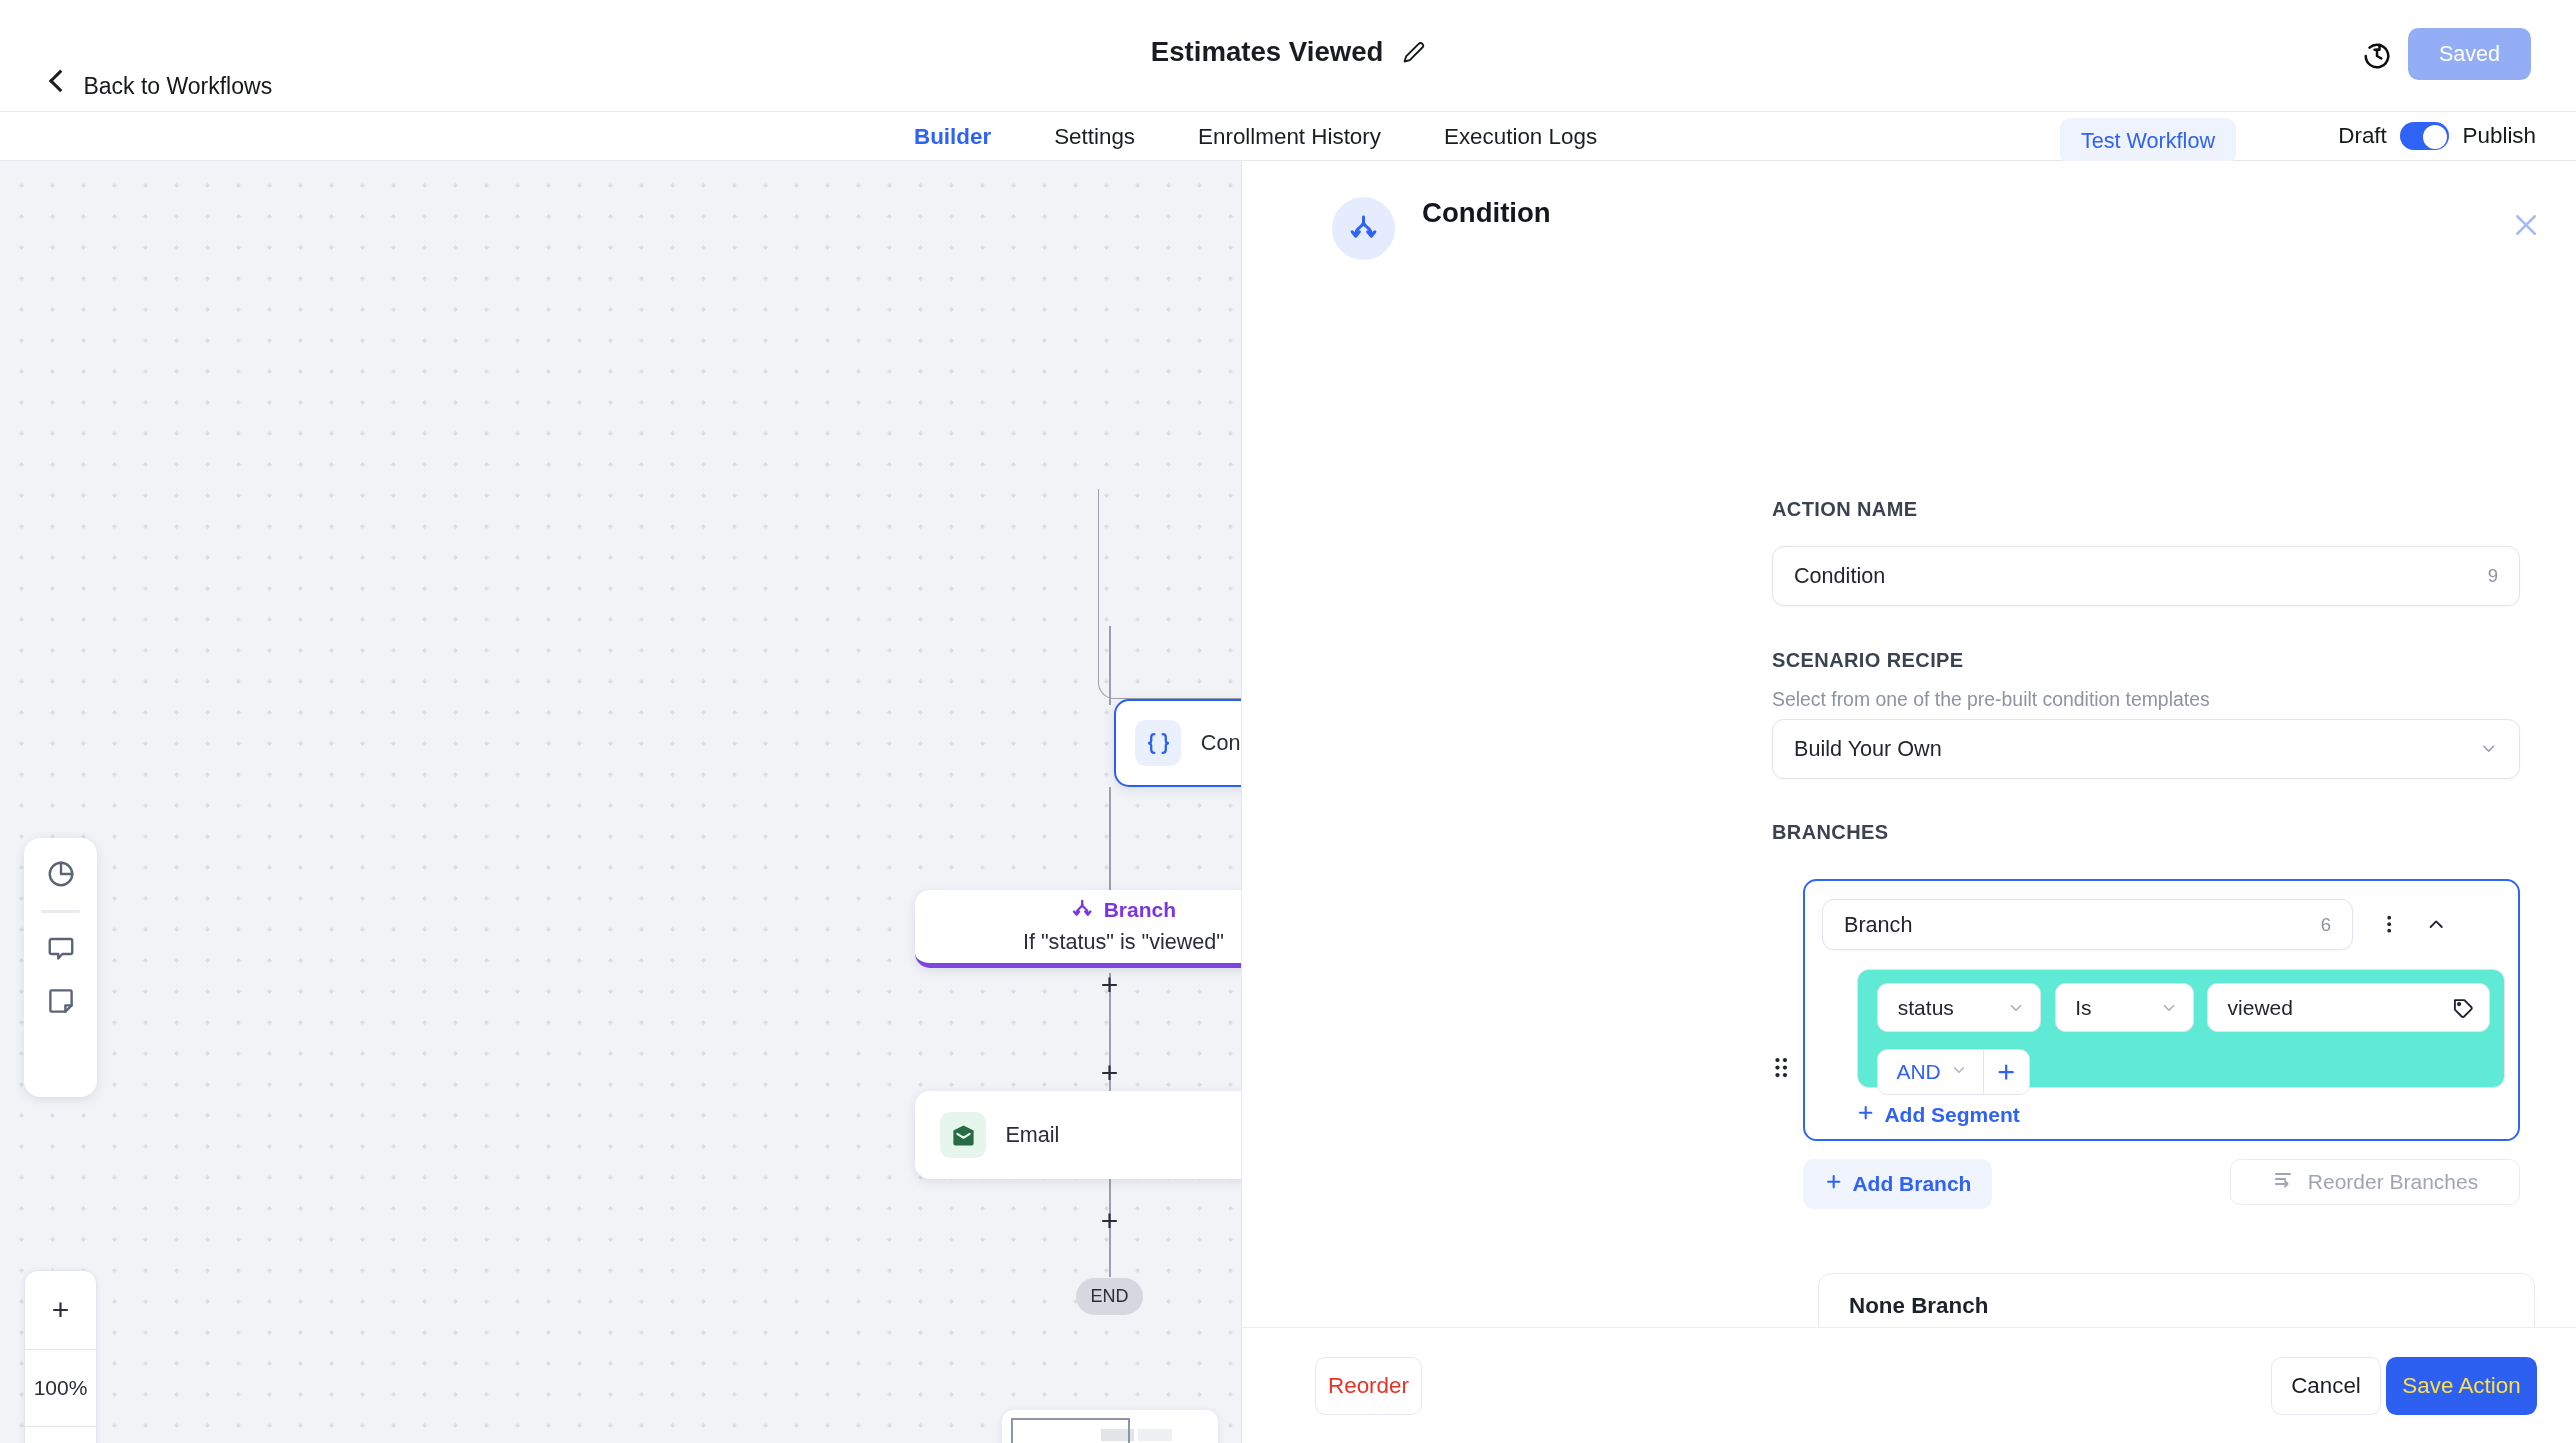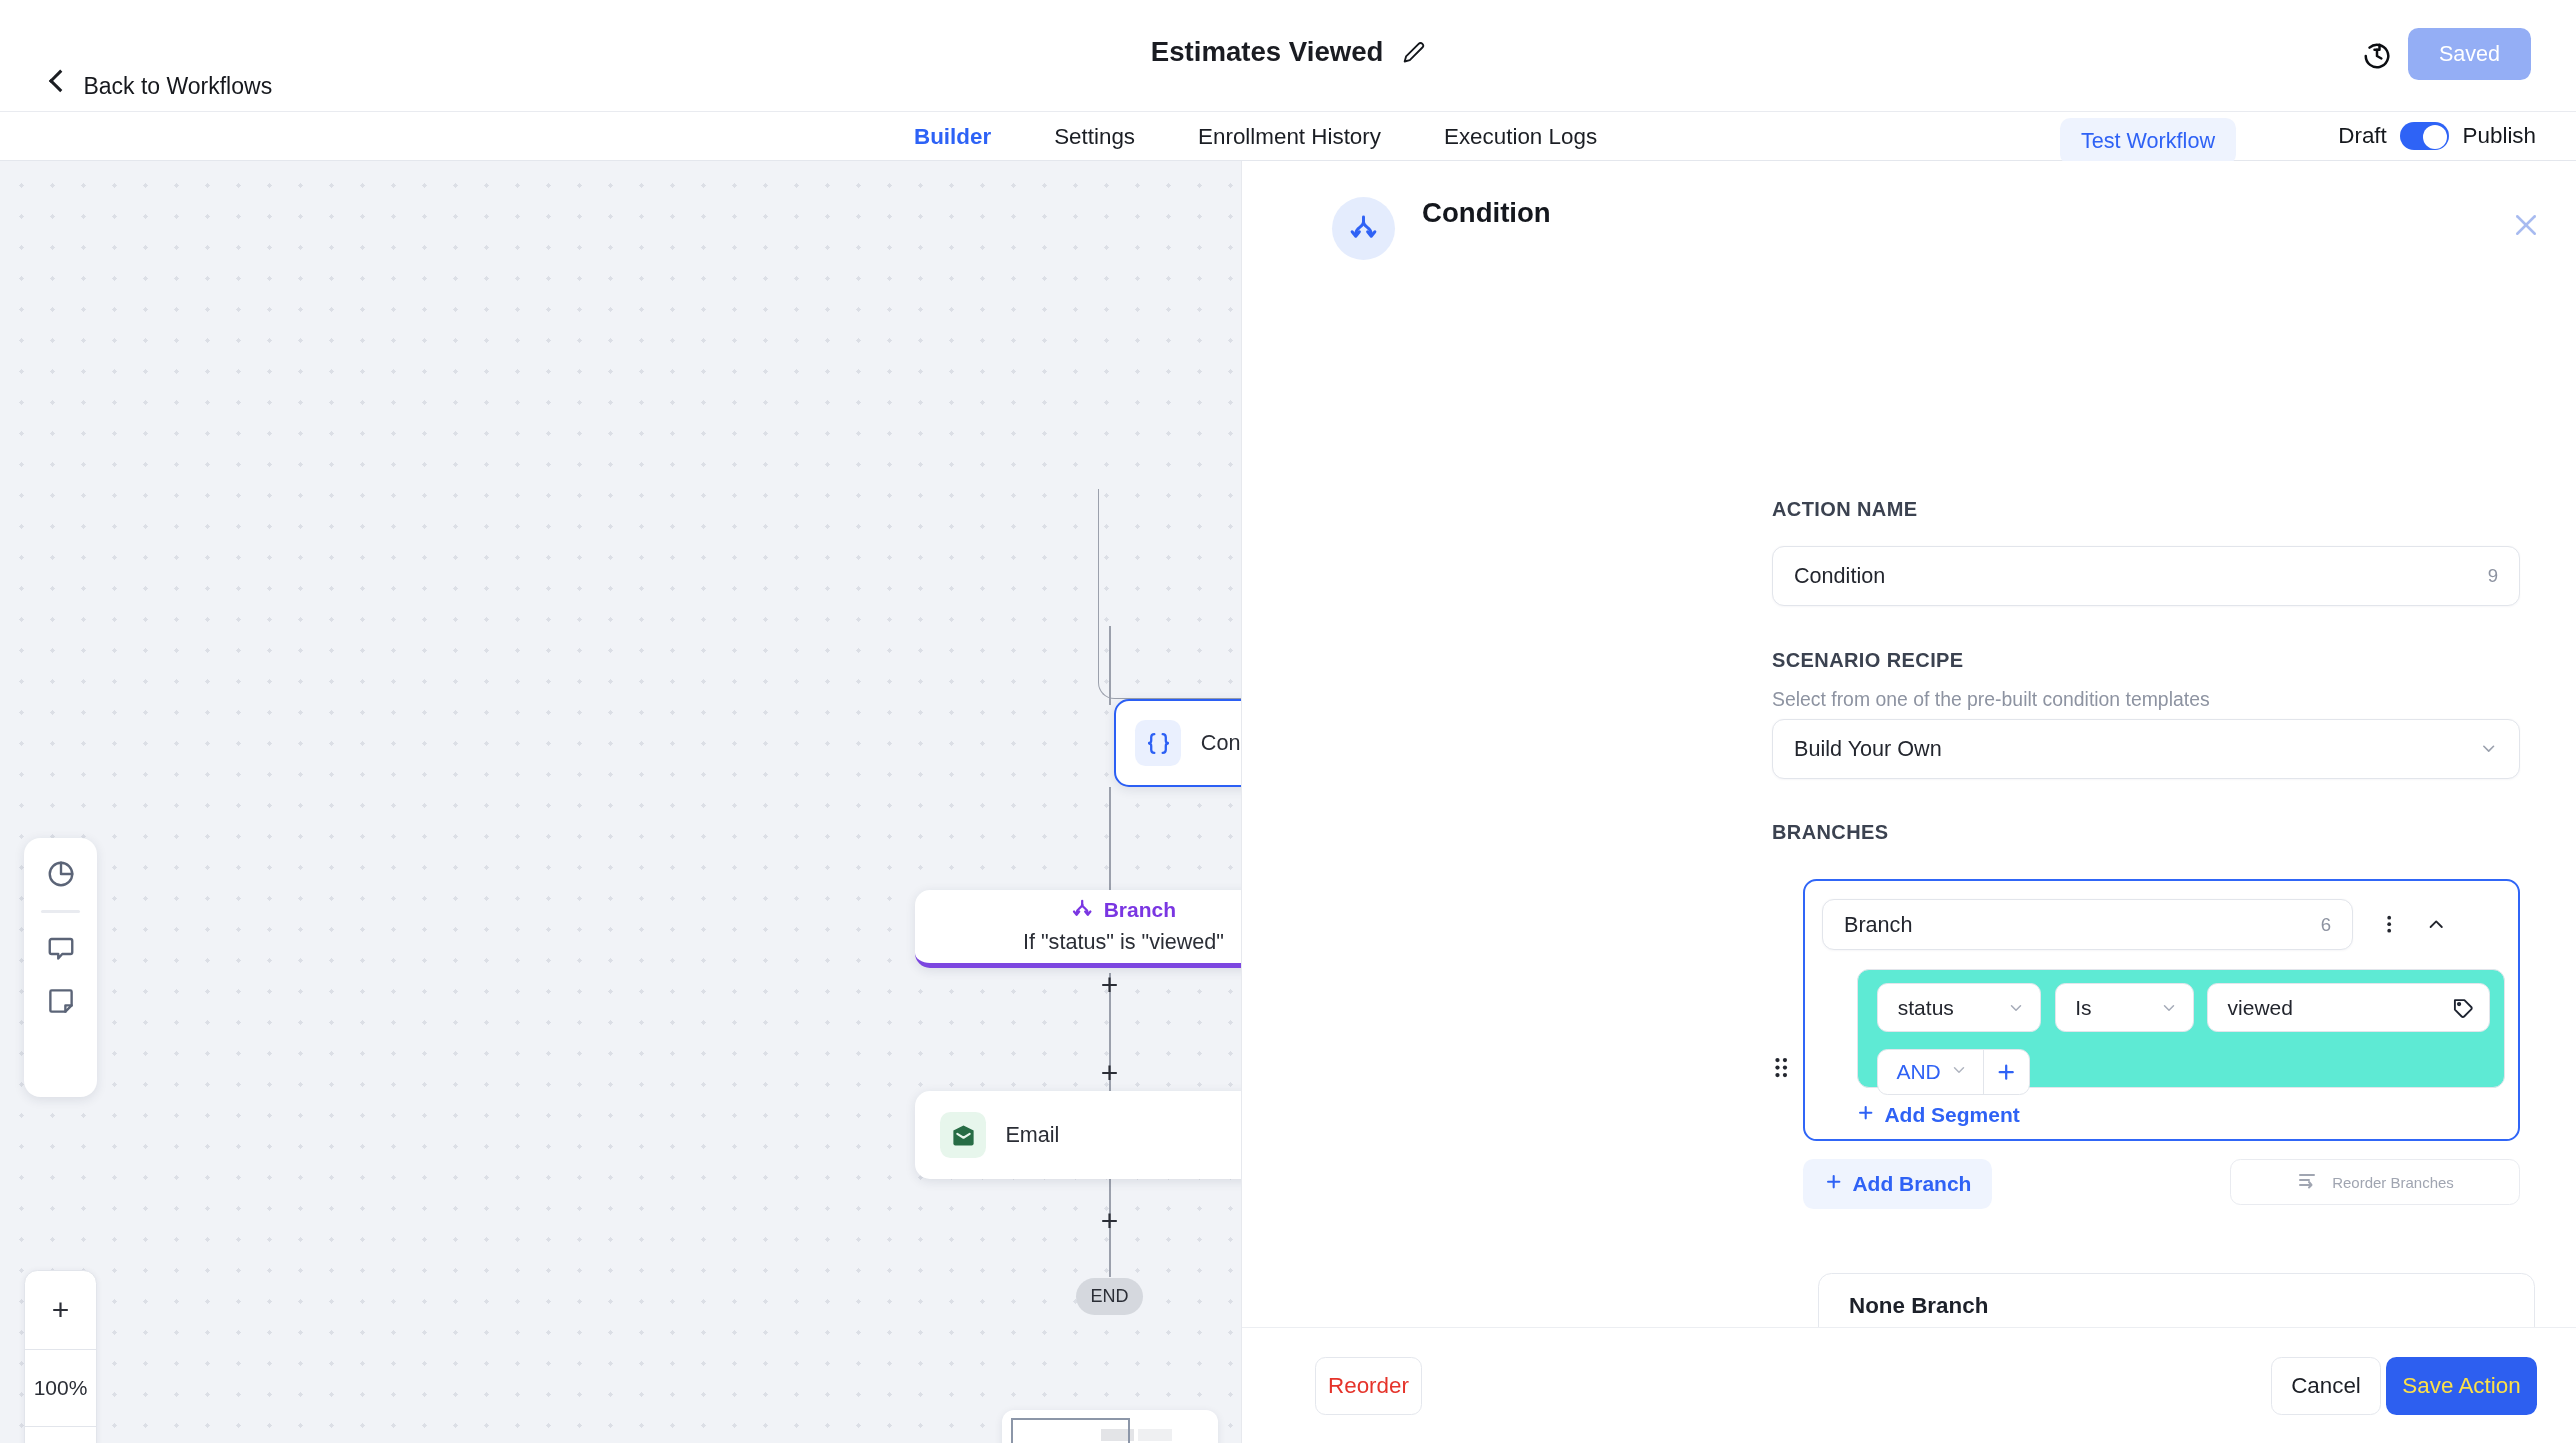--- a/index.html
+++ b/index.html
@@ -255,21 +255,21 @@
   .add-branch-btn {
     position: absolute; left: 561px; top: 998px;
     background: #eff4fe; border-radius: 10.4px; padding: 12.7px 21px;
     display: flex; align-items: center; gap: 9px;
     color: #2f62f5; font-size: 21px; font-weight: 700; border: none; cursor: pointer;
   }
   .reorder-btn {
     position: absolute; left: 988px; top: 998px; width: 290px; height: 46px;
     border: 1.5px solid #e9ebf0; border-radius: 10.4px; background: #fff;
     display: flex; align-items: center; justify-content: center; gap: 12px;
-    color: #a0a5b1; font-size: 15px; cursor: pointer;
+    color: #a0a5b1; font-size: 21px; cursor: pointer;
   }
 
   .none-branch {
     position: absolute; left: 576px; top: 1112px; width: 717px; height: 89px;
     border: 1.5px solid #e5e8ee; border-radius: 13.4px; background: #fff; padding: 19.4px 30px;
   }
   .nb-title { font-size: 22.4px; font-weight: 700; color: #1d212a; }
 
   .panel-footer {
     position: absolute; left: 0; bottom: 0; width: 1335px; height: 116px;

